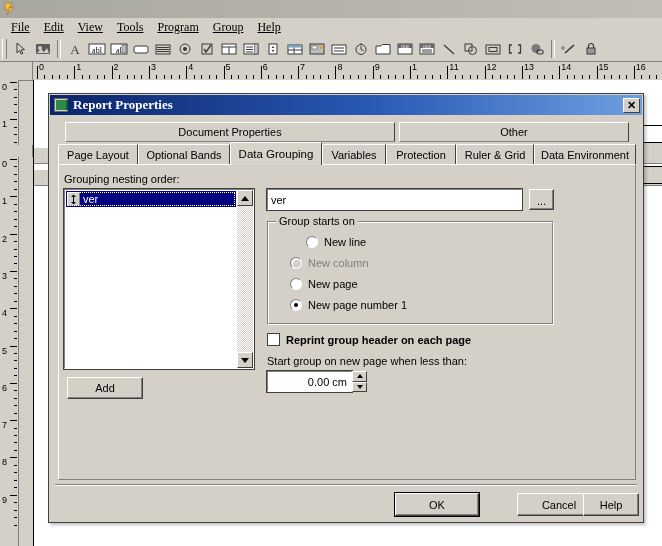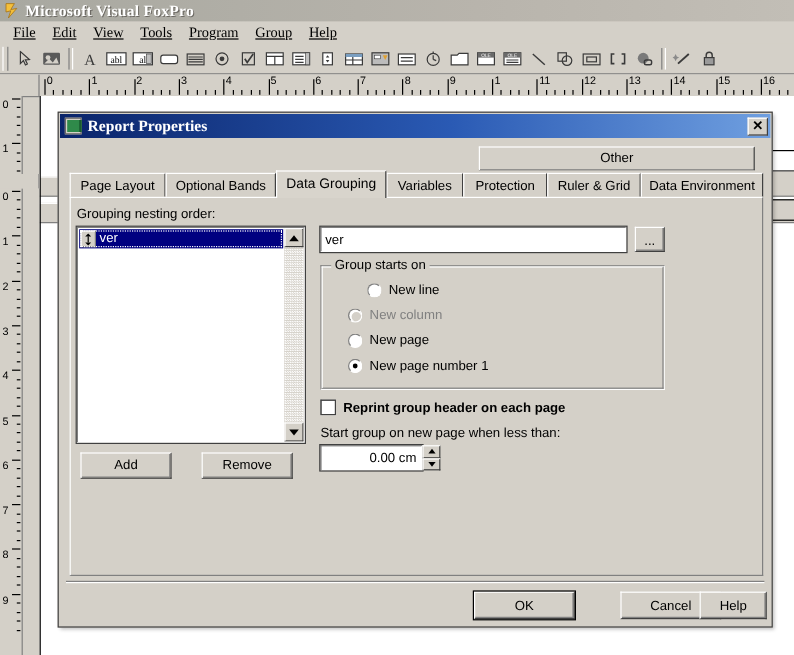--- a/index.html
+++ b/index.html
@@ -568,21 +568,20 @@
 <body>
 
 <div id="app">
 
   <div class="titlebar">
     <div class="tb-icon">
       <svg width="14" height="14" viewBox="0 0 14 14">
         <path d="M2 1 L9 1 L6 6 L11 5 L4 13 L6 7 L2 8 Z" fill="#f5c03a" stroke="#a8761a" stroke-width="0.7"></path>
       </svg>
     </div>
-    <span class="tb-title">Microsoft Visual FoxPro</span>
   </div>
 
   <div class="menubar">
     <div class="mi"><u>File</u></div>
     <div class="mi"><u>Edit</u></div>
     <div class="mi"><u>View</u></div>
     <div class="mi"><u>Tools</u></div>
     <div class="mi"><u>Program</u></div>
     <div class="mi"><u>Group</u></div>
     <div class="mi"><u>Help</u></div>
@@ -978,20 +977,23 @@
   <div style="position:absolute; left:0; top:145px; width:33px; height:12px; background:#d4d0c8; border-right:1px solid #808080; box-sizing:border-box;"></div>
 
   <div class="dialog">
 
     <div class="dlg-titlebar">
       <span class="dtb-icon"></span>
       <span class="dlg-title">Report Properties</span>
       <span class="dlg-close">✕</span>
     </div>
 
+    <div class="tab group" style="left: 16px; top: 28px; width: 330px;">
+      <span>Document Properties</span>
+    </div>
     <div class="tab group" style="left: 350px; top: 28px; width: 230px;">
       <span>Other</span>
     </div>
 
     <div class="tab" style="left: 9px; top: 50px; width: 80px;">
       <span>Page Layout</span>
     </div>
     <div class="tab" style="left: 89px; top: 50px; width: 92px;">
       <span>Optional Bands</span>
     </div>
@@ -1033,23 +1035,20 @@
           </div>
           <div class="sbtn" style="bottom: 0;">
             <span style="width:0;height:0;border-left:4px solid transparent;border-right:4px solid transparent;border-top:5px solid #000;"></span>
           </div>
         </div>
       </div>
 
       <div class="btn" style="left: 8px; top: 212px; width: 76px; height: 22px;">
         <span>Add</span>
       </div>
-      <div class="btn" style="left: 109px; top: 212px; width: 76px; height: 22px;">
-        <span>Remove</span>
-      </div>
 
       <span class="lbl" style="left: 208px; top: 24px;">Group on:</span>
 
       <div class="field" style="left: 208px; top: 24px; width: 255px; height: 21px;">
         <span>ver</span>
       </div>
       <div class="btn" style="left: 470px; top: 24px; width: 25px; height: 21px; align-items: flex-end; padding-bottom: 2px;">
         <span>...</span>
       </div>
 

